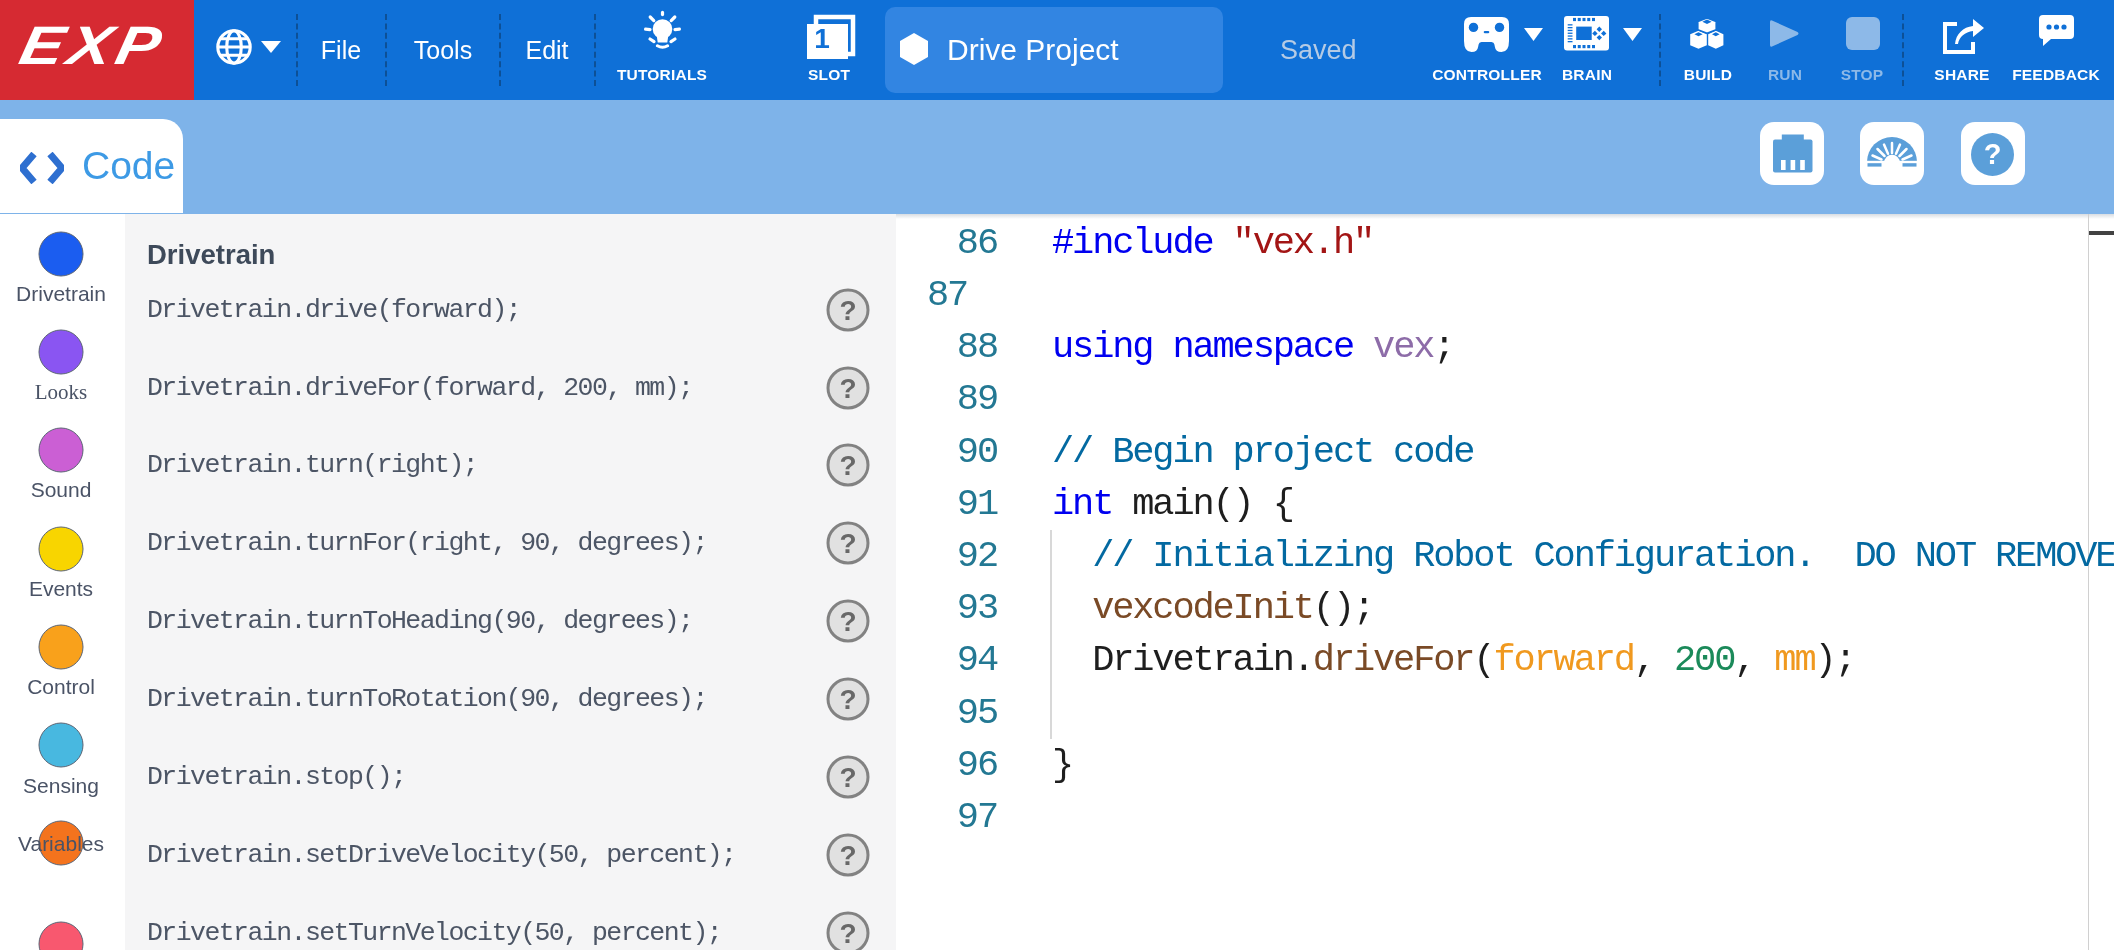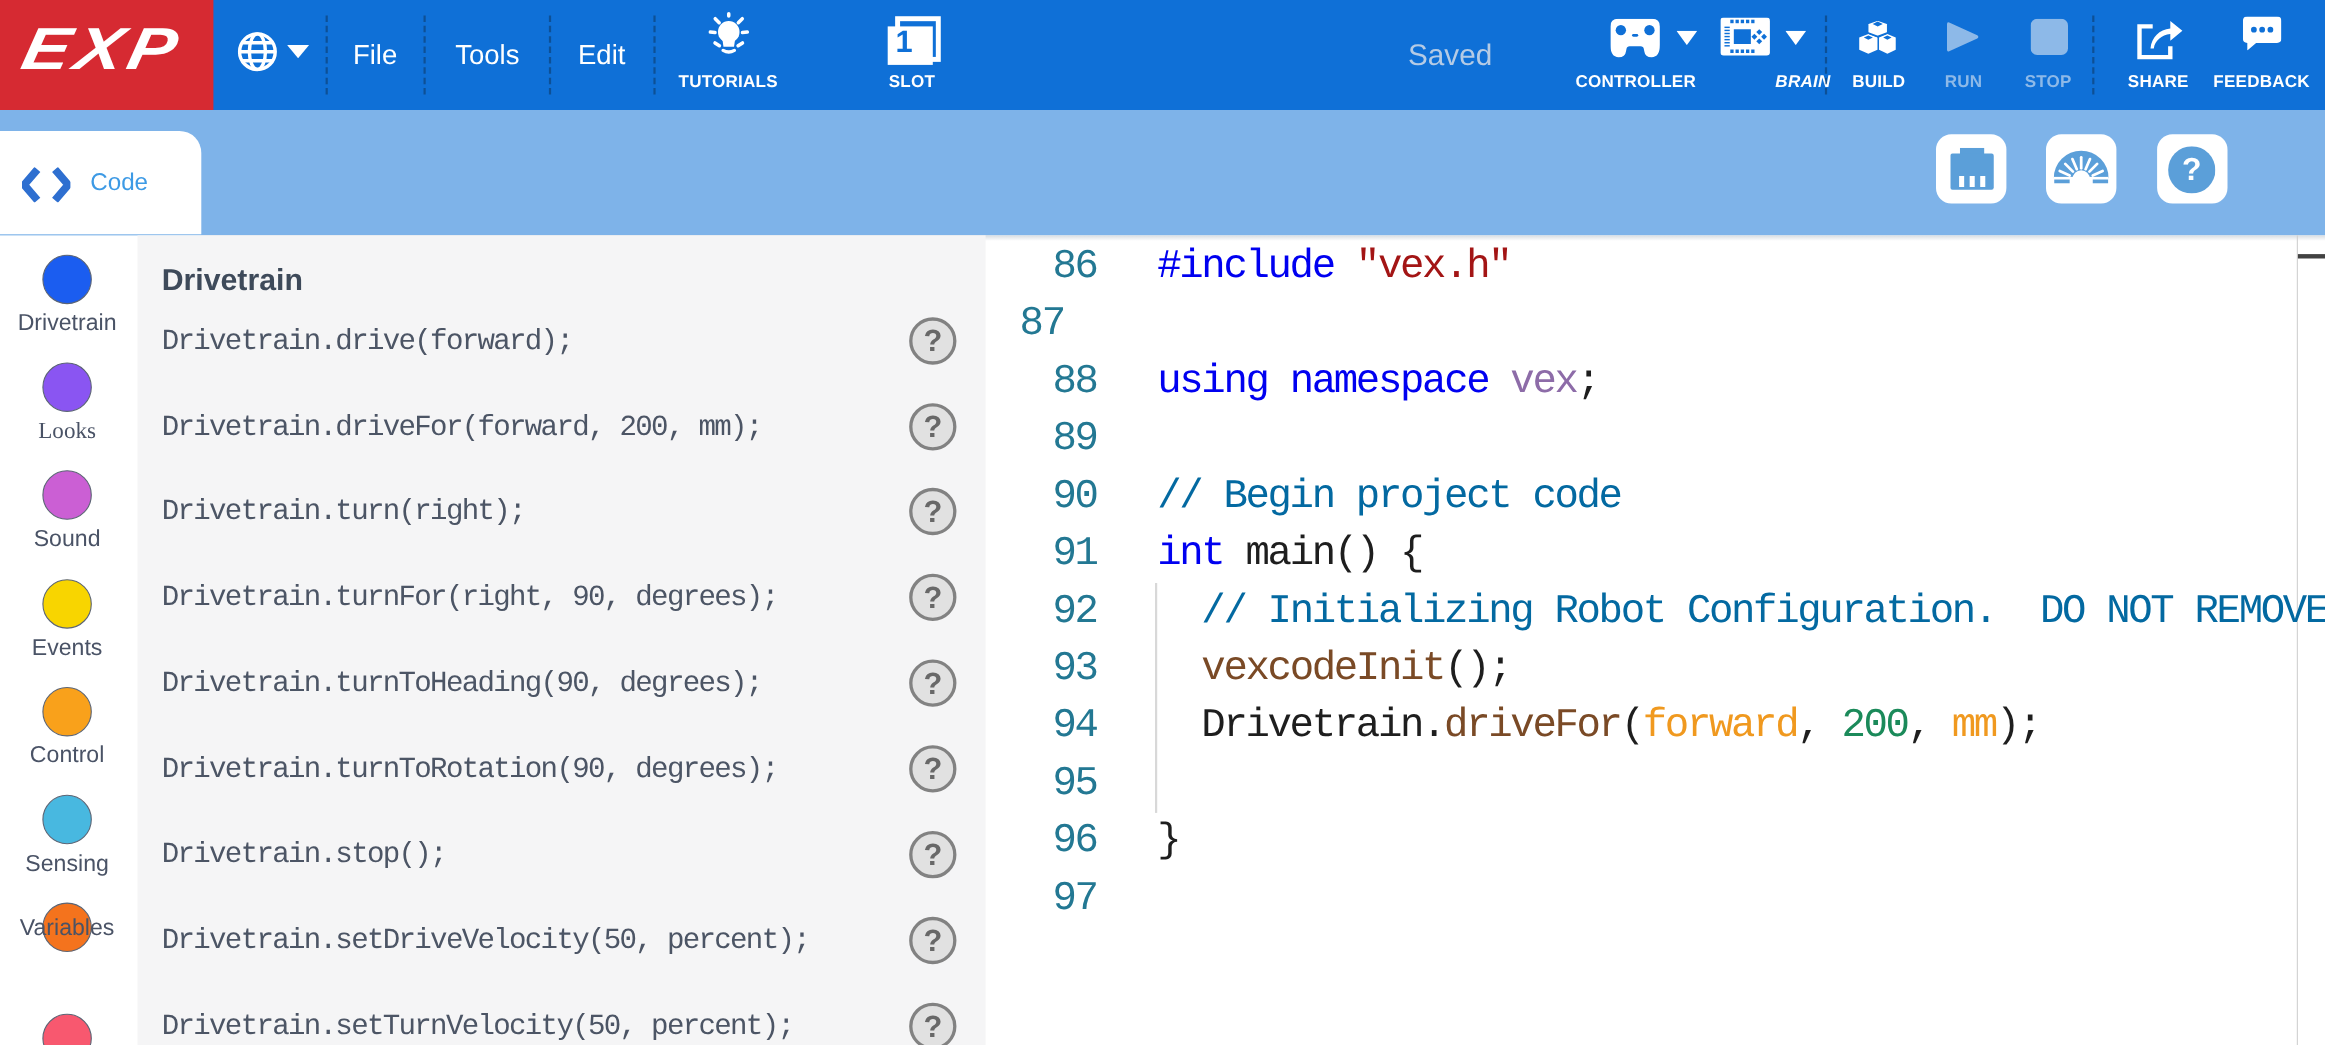--- a/index.html
+++ b/index.html
@@ -11,21 +11,21 @@
 .sep{position:absolute;top:14px;height:72px;width:0;border-left:2px dashed rgba(13,45,80,0.48);}
 .menu{position:absolute;top:0;height:80px;line-height:100px;color:#fff;font-size:25px;transform:translateX(-50%);}
 .iconlab{position:absolute;color:#fff;font-size:15.5px;font-weight:bold;transform:translateX(-50%);top:66px;letter-spacing:0.2px;}
 .iconlab.dis{color:#8db9e8;}
 #dpbtn{position:absolute;left:885px;top:7px;width:338px;height:86px;background:#3285e2;border-radius:10px;}
 #dptxt{position:absolute;left:62px;top:0;height:86px;line-height:86px;color:#fff;font-size:30px;}
 #saved{position:absolute;left:1280px;top:0;height:100px;line-height:100px;color:#b5cbe5;font-size:27px;}
 #bar2{position:absolute;left:0;top:100px;width:2114px;height:114px;background:#7eb3e9;}
 #bar2shadow{position:absolute;left:183px;top:214px;width:1931px;height:5px;background:linear-gradient(#d8dde2,#ffffff);}
 #codetab{position:absolute;left:0;top:119px;width:183px;height:94px;background:#fff;border-top-right-radius:20px;}
-#codetxt{position:absolute;left:82px;top:0;height:94px;line-height:94px;color:#3d9ae5;font-size:22px;}
+#codetxt{position:absolute;left:82px;top:0;height:94px;line-height:94px;color:#3d9ae5;font-size:39px;}
 .b2btn{position:absolute;top:122px;width:64px;height:63px;background:#fff;border-radius:14px;}
 #content{}
 #cmdpanel{position:absolute;left:125px;top:214px;width:771px;height:736px;background:#f5f5f6;}
 .cat{position:absolute;left:61px;width:45px;height:45px;border-radius:50%;border:1.6px solid #5c6575;transform:translate(-50%,-50%);box-sizing:border-box;}
 .catlab{position:absolute;left:61px;transform:translate(-50%,-50%);color:#4a5366;font-size:21px;white-space:nowrap;}
 #cmdhead{position:absolute;left:147px;top:255px;transform:translateY(-50%);font-weight:bold;color:#3e4a5a;font-size:27.5px;}
 .cmd{position:absolute;left:147px;transform:translateY(-50%);font-family:"Liberation Mono",monospace;font-size:26.5px;letter-spacing:-1.55px;color:#4c5565;white-space:pre;}
 .qc{position:absolute;left:848px;width:43px;height:43px;border-radius:50%;background:#e1e1e1;border:3px solid #828282;box-sizing:border-box;transform:translate(-50%,-50%);color:#686868;font-weight:bold;font-size:28px;text-align:center;line-height:38px;font-family:"Liberation Sans",sans-serif;}
 .ln{position:absolute;left:897px;width:100px;text-align:right;transform:translateY(-50%);font-family:"Liberation Mono",monospace;font-size:37px;letter-spacing:-2.14px;color:#237893;}
 .cl{position:absolute;left:1052px;transform:translateY(-50%);font-family:"Liberation Mono",monospace;font-size:37px;letter-spacing:-2.14px;color:#1e1e1e;white-space:pre;}
@@ -84,20 +84,26 @@
     </g>
   </svg>
   <div class="iconlab" style="left:662px;">TUTORIALS</div>
 
   <svg class="abs" style="left:806px;top:10px;" width="56" height="52" viewBox="0 0 56 52">
     <rect x="10" y="7" width="37" height="37" fill="none" stroke="#fff" stroke-width="4.5"></rect>
     <rect x="1" y="14" width="41" height="35" fill="#fff"></rect>
     <text x="16" y="37.5" text-anchor="middle" font-family="Liberation Sans,sans-serif" font-size="28" font-weight="bold" fill="#0f70d7">1</text>
   </svg>
   <div class="iconlab" style="left:829px;">SLOT</div>
+  <div id="dpbtn">
+    <svg class="abs" style="left:13px;top:25px;" width="32" height="34" viewBox="0 0 32 34">
+      <polygon points="16,1 30,9 30,25 16,33 2,25 2,9" fill="#fff"></polygon>
+    </svg>
+    <div id="dptxt">Drive Project</div>
+  </div>
   <div id="saved">Saved</div>
 
   <svg class="abs" style="left:1464px;top:17px;" width="45" height="36" viewBox="0 0 45 36">
     <path d="M7 0 H38 Q45 0 45 7 V24 Q45 35 37.5 35 Q31.5 35 30.8 29.5 L30.4 27.5 Q30 25 27.5 25 H17.5 Q15 25 14.6 27.5 L14.2 29.5 Q13.5 35 7.5 35 Q0 35 0 24 V7 Q0 0 7 0 Z" fill="#fff"></path>
     <circle cx="9.5" cy="10.4" r="4.7" fill="#0f70d7"></circle>
     <circle cx="35.5" cy="10.4" r="4.7" fill="#0f70d7"></circle>
     <rect x="19.7" y="13.9" width="5.6" height="2.4" rx="1.2" fill="#0f70d7"></rect>
   </svg>
   <svg class="abs" style="left:1524px;top:28px;" width="19" height="13" viewBox="0 0 19 13">
       <polygon points="0,0 19,0 9.5,13" fill="#fff"></polygon>
@@ -127,21 +133,21 @@
       <rect x="12.2" y="10.6" width="15.5" height="13.4"></rect>
       <rect x="33.4" y="11.3" width="3.8" height="3.8" transform="rotate(45 35.3 13.2)"></rect>
       <rect x="33.4" y="19.7" width="3.8" height="3.8" transform="rotate(45 35.3 21.6)"></rect>
       <rect x="29" y="15.5" width="3.8" height="3.8" transform="rotate(45 30.9 17.4)"></rect>
       <rect x="37.8" y="15.5" width="3.8" height="3.8" transform="rotate(45 39.7 17.4)"></rect>
     </g>
   </svg>
   <svg class="abs" style="left:1623px;top:28px;" width="19" height="13" viewBox="0 0 19 13">
       <polygon points="0,0 19,0 9.5,13" fill="#fff"></polygon>
     </svg>
-  <div class="iconlab" style="left:1639px;font-style:italic;">BRAIN</div>
+  <div class="iconlab" style="left:1587px;">BRAIN</div>
   <div class="sep" style="left:1659px;"></div>
 
   <svg class="abs" style="left:1690px;top:15px;" width="36" height="36" viewBox="0 0 36 36">
     <g fill="#fff">
       <path d="M8.5 15.8 L16.8 19.2 L16.8 30.3 L8.5 33.8 L0.2 30.3 L0.2 19.2 Z"></path>
       <path d="M25.8 15.8 L33.4 19.2 L33.4 30.3 L25.8 33.8 L18.2 30.3 L18.2 19.2 Z"></path>
       <path d="M17 3 L26.2 6.4 L26.2 14.8 L17 18.2 L7.8 14.8 L7.8 6.4 Z" stroke="#0f70d7" stroke-width="1.6" stroke-linejoin="round"></path>
     </g>
     <g fill="#0f70d7">
       <path d="M17 4.6 L21.6 6.8 L17 9 L12.4 6.8 Z"></path>

